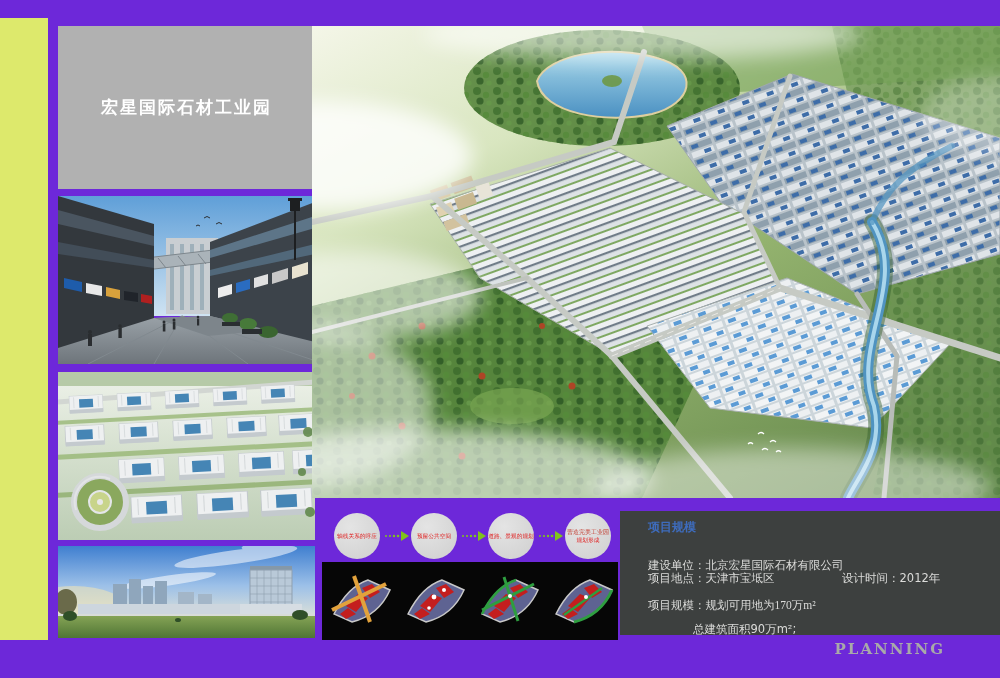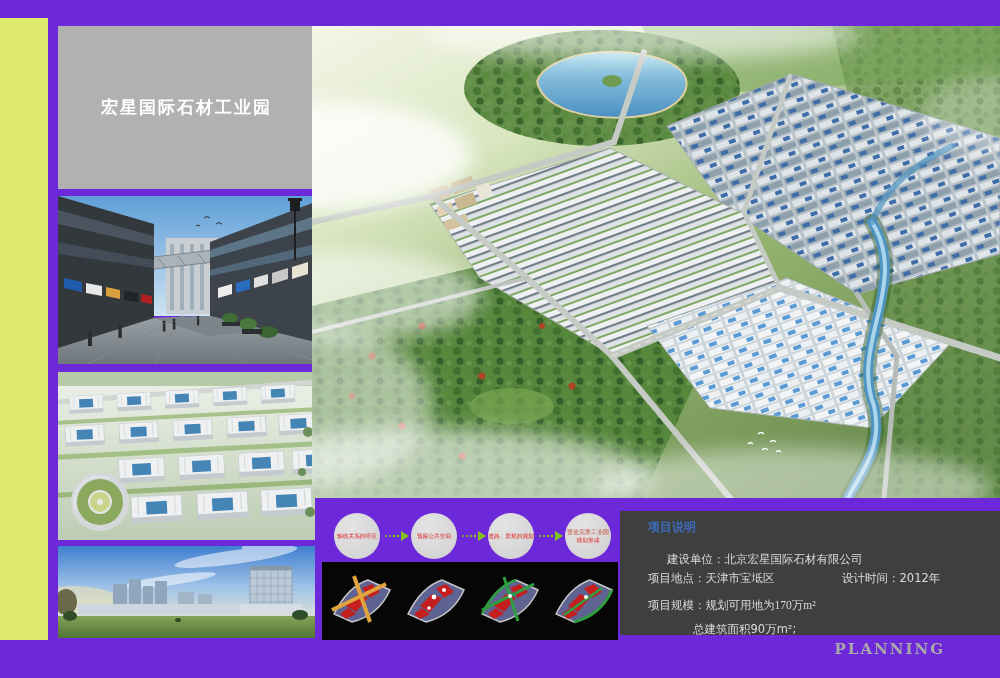--- a/index.html
+++ b/index.html
@@ -26,21 +26,21 @@
              display:flex;flex-direction:column;align-items:center;justify-content:center;}
   .flow-step .l1{color:#e01919;font-size:6px;line-height:8px;white-space:nowrap;transform:scale(.95);}
   .flow-step .l2{color:#c23a2e;font-size:6px;line-height:8px;white-space:nowrap;}
   .flow-arrow{position:absolute;top:18px;width:26px;height:12px;}
   
   #diagram-strip{left:322px;top:562px;width:296px;height:78px;background:#060606;}
   
   #info-box{left:620px;top:511px;width:380px;height:124px;background:#3d403f;color:#dcdcda;font-size:11.5px;}
   #info-box .ib{position:absolute;white-space:nowrap;}
   #ib-title{left:28px;top:8px;color:#3e6cbd;font-weight:bold;font-size:12px;}
-  #ib-r1{left:28px;top:41px;margin-left:19px;}
+  #ib-r1{left:28px;top:47px;}
   #ib-r2{left:28px;top:60px;font-family:Liberation Serif, serif;}
   #ib-r2b{left:222px;top:60px;text-align:center;}
   #ib-r3{left:28px;top:87px;font-family:Liberation Serif, serif;}
   #ib-r4{left:73px;top:111px;}
   
   #planning-watermark{right:55px;top:640px;font-family:"DejaVu Serif","Liberation Serif",serif;
       font-weight:bold;font-size:15px;color:#a9a9a9;letter-spacing:2px;}
   svg{display:block;}
 </style>
 </head>
@@ -462,21 +462,21 @@
       <g transform="translate(228,6)">
         <use href="#dbase"></use>
         <path d="M62,22 C54,40 40,50 24,54" stroke="#2e9e40" stroke-width="3" fill="none"></path>
         <path d="M14,47 L52,20" stroke="#2e9e40" stroke-width="2.5" fill="none"></path>
         <circle cx="36" cy="29" r="2" fill="#ffffff"></circle>
       </g>
     </svg>
   </div>
 
   <div id="info-box" class="abs">
-    <span id="ib-title" class="ib">项目说明</span>
+    <span id="ib-title" class="ib">项目规模</span>
     <span id="ib-r1" class="ib"><span>建设单位：</span><span>北京宏星国际石材有限公司</span></span>
     <span id="ib-r2" class="ib"><span>项目地点：</span><span>天津市宝坻区</span></span>
     <span id="ib-r2b" class="ib"><span>设计时间：</span><span>2012年</span></span>
     <span id="ib-r3" class="ib"><span>项目规模：</span><span>规划可用地为170万m²</span></span>
     <span id="ib-r4" class="ib"><span>总建筑面积90万m²;</span></span>
   </div>
 
   <div id="planning-watermark" class="abs">PLANNING</div>
 
 </div>

